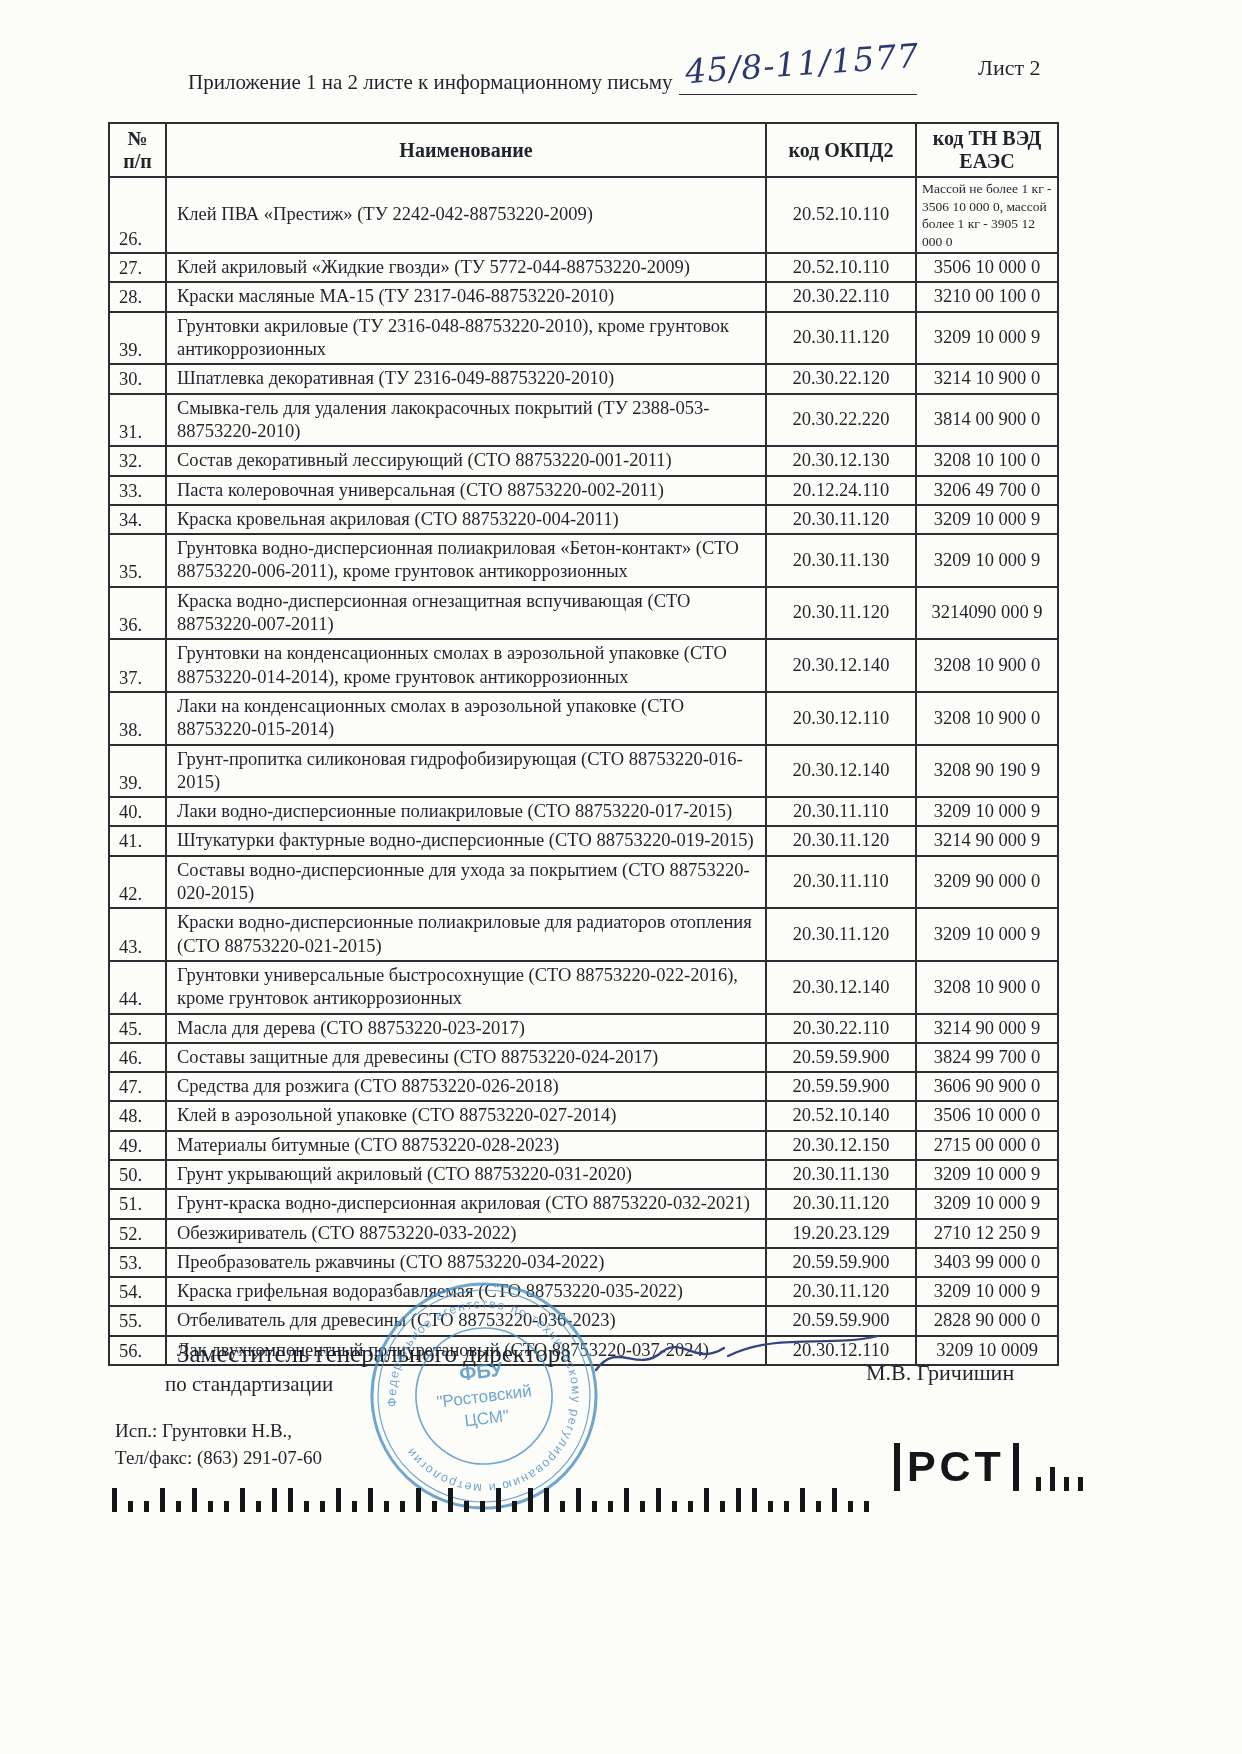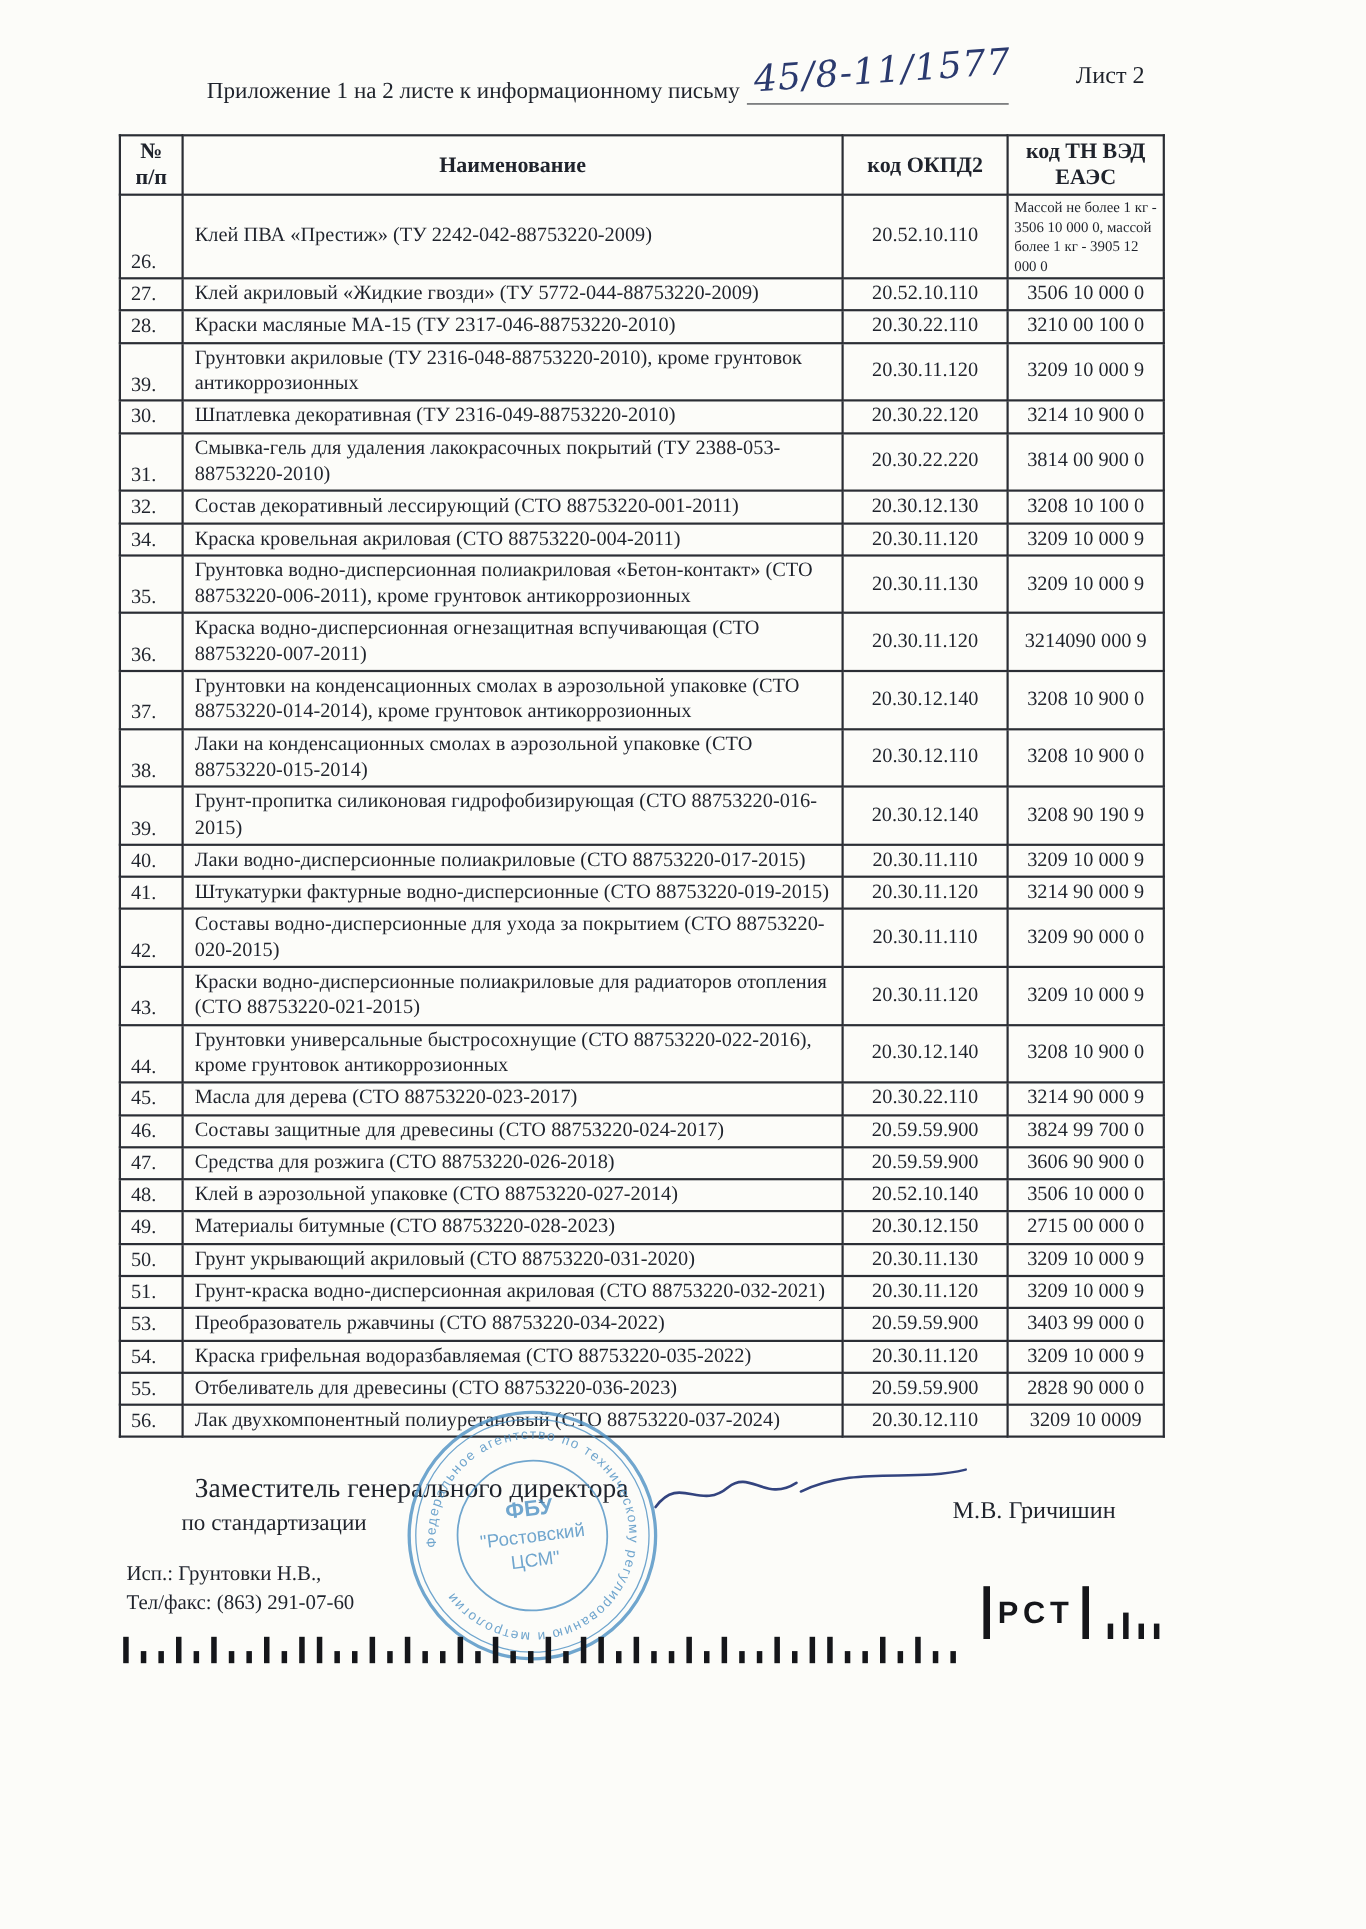--- a/index.html
+++ b/index.html
@@ -88,21 +88,21 @@
   }
   .bar { width:5px; background:#15161a; }
   .bar.tall { height:24px; }
   .bar.short { height:11px; }
   .rst-logo {
     position:absolute; left:786px; top:112px;
     display:flex; align-items:center; gap:7px;
   }
   .rst-bar { width:6px; height:48px; background:#15161a; }
   .rst-text {
-    font-size:28px; font-weight:bold; letter-spacing:5px;
+    font-size:43px; font-weight:bold; letter-spacing:5px;
     font-family:"Liberation Sans", sans-serif; color:#15161a;
   }
   .rst-tail { display:flex; align-items:flex-end; gap:9px; margin-left:10px; height:48px; }
   .rst-tail .bar { height:14px; }
   .rst-tail .bar.tall { height:24px; }
 </style>
 </head>
 <body>
 
 <div class="page">
@@ -173,20 +173,26 @@
       <td class="cell-tnved">3814 00 900 0</td>
     </tr>
 
     <tr>
       <td class="cell-num">32.</td>
       <td class="cell-name">Состав декоративный лессирующий (СТО 88753220-001-2011)</td>
       <td class="cell-code">20.30.12.130</td>
       <td class="cell-tnved">3208 10 100 0</td>
     </tr>
 
+    <tr>
+      <td class="cell-num">33.</td>
+      <td class="cell-name">Паста колеровочная универсальная (СТО 88753220-002-2011)</td>
+      <td class="cell-code">20.12.24.110</td>
+      <td class="cell-tnved">3206 49 700 0</td>
+    </tr>
 
     <tr>
       <td class="cell-num">34.</td>
       <td class="cell-name">Краска кровельная акриловая (СТО 88753220-004-2011)</td>
       <td class="cell-code">20.30.11.120</td>
       <td class="cell-tnved">3209 10 000 9</td>
     </tr>
 
     <tr>
       <td class="cell-num">35.</td>
@@ -300,20 +306,26 @@
       <td class="cell-tnved">3209 10 000 9</td>
     </tr>
 
     <tr>
       <td class="cell-num">51.</td>
       <td class="cell-name">Грунт-краска водно-дисперсионная акриловая (СТО 88753220-032-2021)</td>
       <td class="cell-code">20.30.11.120</td>
       <td class="cell-tnved">3209 10 000 9</td>
     </tr>
 
+    <tr>
+      <td class="cell-num">52.</td>
+      <td class="cell-name">Обезжириватель (СТО 88753220-033-2022)</td>
+      <td class="cell-code">19.20.23.129</td>
+      <td class="cell-tnved">2710 12 250 9</td>
+    </tr>
 
     <tr>
       <td class="cell-num">53.</td>
       <td class="cell-name">Преобразователь ржавчины (СТО 88753220-034-2022)</td>
       <td class="cell-code">20.59.59.900</td>
       <td class="cell-tnved">3403 99 000 0</td>
     </tr>
 
     <tr>
       <td class="cell-num">54.</td>

